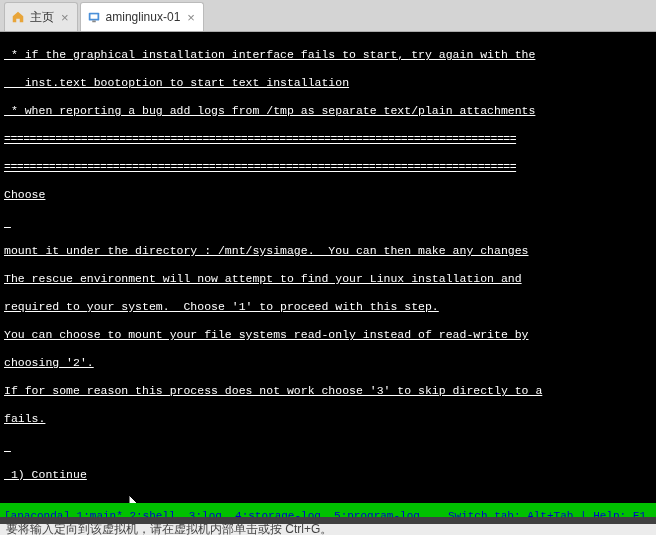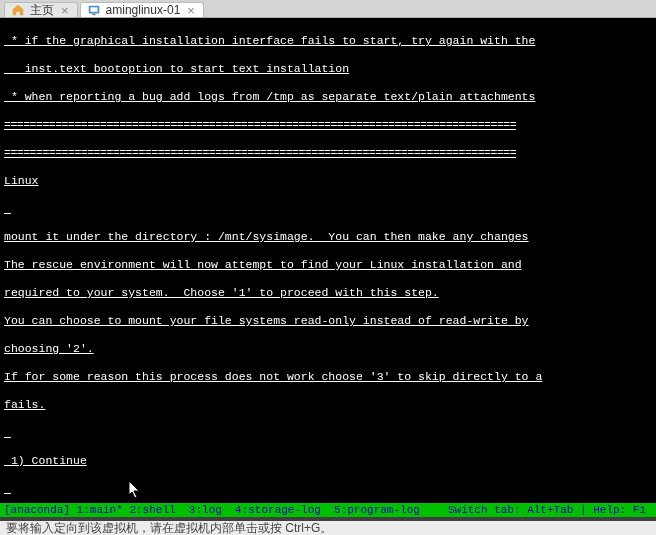--- a/index.html
+++ b/index.html
@@ -6,21 +6,21 @@
     body {
       font-family: "Segoe UI", Tahoma, sans-serif;
       background: #e8e8e8;
       width: 656px;
       height: 535px;
       overflow: hidden;
       display: flex;
       flex-direction: column;
     }
     .tabbar {
-      height: 18px;
+      height: 32px;
       background: #d4d4d4;
       display: flex;
       align-items: stretch;
       padding: 2px 4px 0;
       gap: 2px;
       border-bottom: 1px solid #aaa;
     }
     .tab {
       display: flex;
       align-items: center;
@@ -63,27 +63,27 @@
       right: 0;
       bottom: 0;
       height: 14px;
       background: #00c000;
       color: #0000cc;
       font-family: "Courier New", monospace;
       font-size: 11px;
       line-height: 14px;
       display: flex;
       justify-content: space-between;
-      padding: 0 4px;
+      padding: 6px 4px;
     }
     .statusbar .left span, .statusbar .right span { padding-right: 6px; }
     .bottominfo {
       height: 18px;
       background: #ececec;
-      border-top: 4px solid #404040;
+      border-top: 7px solid #404040;
       display: flex;
       align-items: center;
       font-size: 12px;
       color: #444;
       padding: 0 6px;
     }
     .mouse-cursor {
       position: absolute;
       left: 128px;
       top: 462px;
@@ -115,21 +115,21 @@
     <span class="close">×</span>
   </div>
 </div>
 
 <div class="terminal">
 <div class="line"> * if the graphical installation interface fails to start, try again with the</div>
 <div class="line">   inst.text bootoption to start text installation</div>
 <div class="line"> * when reporting a bug add logs from /tmp as separate text/plain attachments</div>
 <div class="line sep">================================================================================</div>
 <div class="line sep">================================================================================</div>
-<div class="line">Linux</div>
+<div class="line">Choose</div>
 <div class="line">&nbsp;</div>
 <div class="line">mount it under the directory : /mnt/sysimage.  You can then make any changes</div>
 <div class="line">The rescue environment will now attempt to find your Linux installation and</div>
 <div class="line">required to your system.  Choose '1' to proceed with this step.</div>
 <div class="line">You can choose to mount your file systems read-only instead of read-write by</div>
 <div class="line">choosing '2'.</div>
 <div class="line">If for some reason this process does not work choose '3' to skip directly to a</div>
 <div class="line">fails.</div>
 <div class="line">&nbsp;</div>
 <div class="line"> 1) Continue</div>

